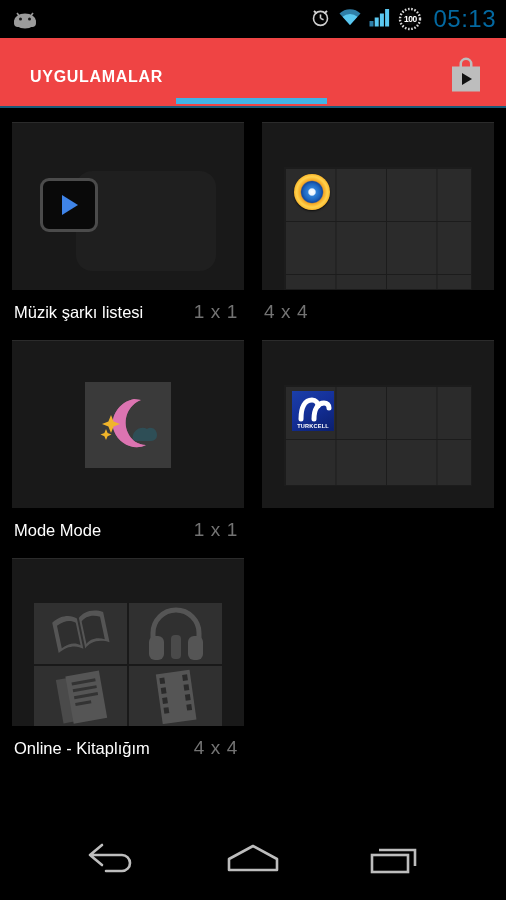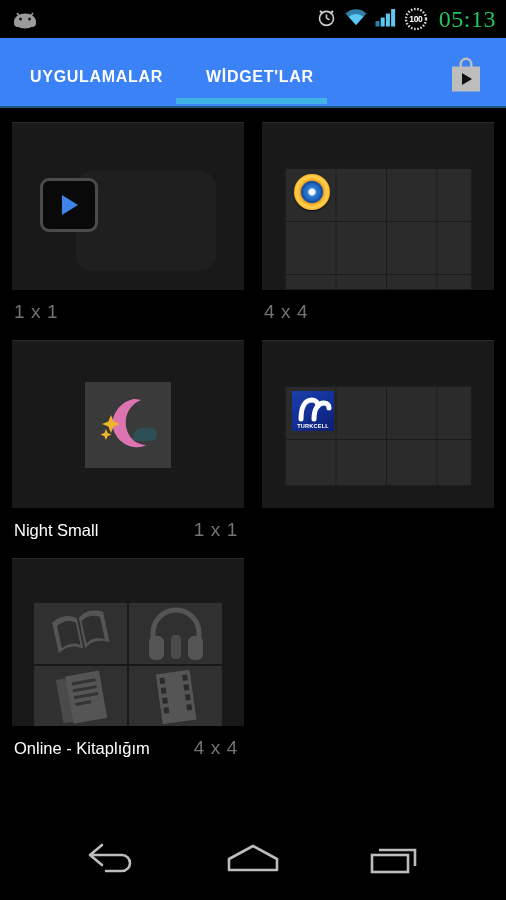--- a/index.html
+++ b/index.html
@@ -22,42 +22,42 @@
     background: #000;
     display: flex;
     align-items: center;
     padding: 0 10px 0 12px;
     box-sizing: border-box;
   }
   .status-left { display: flex; align-items: center; flex: 1; }
   .status-right { display: flex; align-items: center; gap: 7px; }
   .android-logo { display: block; }
   .clock-text {
-    color: #22c55e;
+    color: #0369a1;
     font-size: 24px;
     letter-spacing: 0.5px;
     margin-left: 4px;
-    font-family: Liberation Serif, serif;
+    font-family: Liberation Sans, sans-serif;
   }
   .batt-num {
     position: absolute;
     left: 0; right: 0; top: 50%;
     transform: translateY(-50%);
     text-align: center;
     font-size: 8.5px;
     font-weight: bold;
     color: #fff;
     letter-spacing: -0.4px;
   }
   .batt-wrap { position: relative; width: 24px; height: 24px; }
 
   
   .tabbar {
     height: 70px;
-    background: #3b82f6;
+    background: #ef4444;
     display: flex;
     align-items: center;
     position: relative;
   }
   .tab {
     font-size: 16px;
     font-weight: bold;
     letter-spacing: 0.7px;
     color: #fff;
     padding: 6px 2px;
@@ -286,21 +286,20 @@
         <circle cx="12" cy="12" r="6.4" fill="#0a0a0a"></circle>
       </svg>
       <span class="batt-num">100</span>
     </span>
     <span class="clock-text">05:13</span>
   </div>
 </div>
 
 <div class="tabbar">
   <div class="tab tab-apps">UYGULAMALAR</div>
-  <div class="tab tab-widgets">WİDGET'LAR</div>
   <div class="store-btn">
     <span>
       <svg width="38" height="40" viewBox="0 0 38 40">
         <path d="M12.5 10 A6.5 6.5 0 0 1 25.5 10 L25.5 13 L23 13 L23 10
                  A4 4 0 0 0 15 10 L15 13 L12.5 13 Z" fill="#bdbdbd"></path>
         <rect x="5" y="12.5" width="28" height="25" fill="#bdbdbd"></rect>
         <path d="M15 19 L15 31 L25 25 Z" fill="#111"></path>
       </svg>
     </span>
   </div>
@@ -313,20 +312,21 @@
   <div class="cell">
     <div class="preview">
       <div class="music-ghost"></div>
       <div class="music-btn">
         <svg width="26" height="26" viewBox="0 0 26 26">
           <path d="M6 3 L22 13 L6 23 Z" fill="#3f84e8"></path>
         </svg>
       </div>
     </div>
     <div class="label-row">
+      <span class="w-name">Müzik şarkı listesi</span>
       <span class="w-size">1 x 1</span>
     </div>
   </div>
 
   <div class="cell">
     <div class="preview">
       <div class="gridprev gp-medium">
         <div class="n360-icon"></div>
       </div>
     </div>
@@ -351,21 +351,21 @@
                      C62 46 59 48 55 48 L41 48 C38 48 37 45 38 42 Z" fill="#2e4e56"></path>
             <path d="M16 22 L18.6 28.5 L25 31 L18.6 33.5 L16 40
                      L13.4 33.5 L7 31 L13.4 28.5 Z" fill="#f0b42a"></path>
             <path d="M11 36 L12.6 40 L16.5 41.6 L12.6 43.2 L11 47
                      L9.4 43.2 L5.5 41.6 L9.4 40 Z" fill="#f0b42a"></path>
           </svg>
         </span>
       </div>
     </div>
     <div class="label-row">
-      <span class="w-name">Night Small</span>
+      <span class="w-name">Mode Mode</span>
       <span class="w-size">1 x 1</span>
     </div>
   </div>
 
   <div class="cell">
     <div class="preview">
       <div class="gridprev gp-turk">
         <div class="turk-icon">
           <svg width="42" height="34" viewBox="0 0 42 34">
             <path d="M9 28 C9 16 13 9 20 9 C24 9 26 12 26 15" stroke="#ffffff" stroke-width="5" fill="none" stroke-linecap="round"></path>

